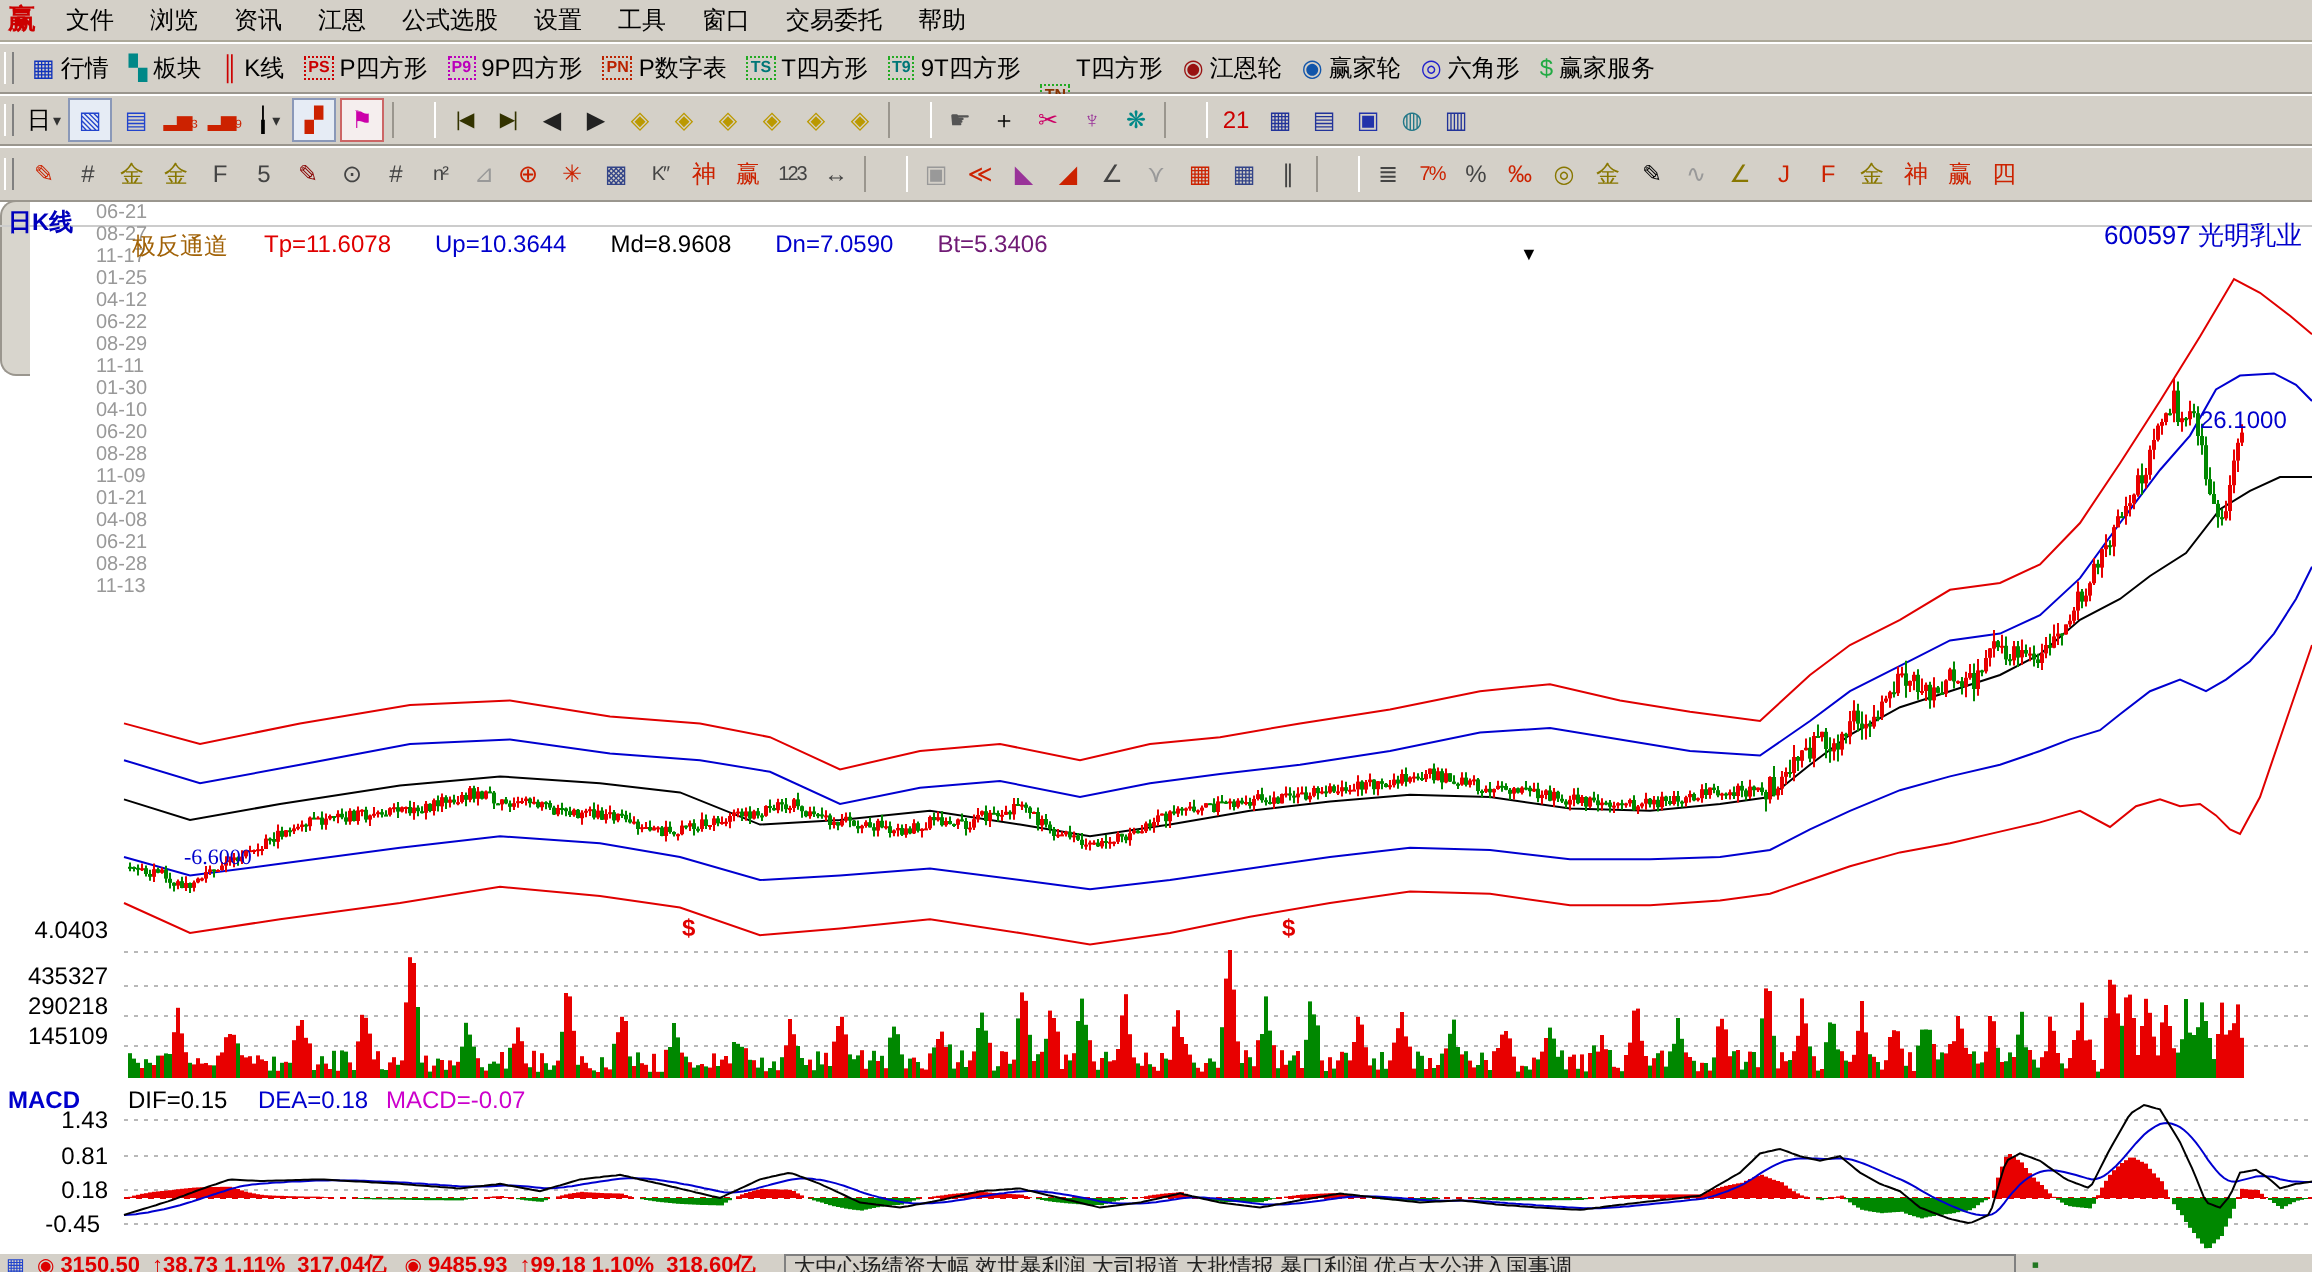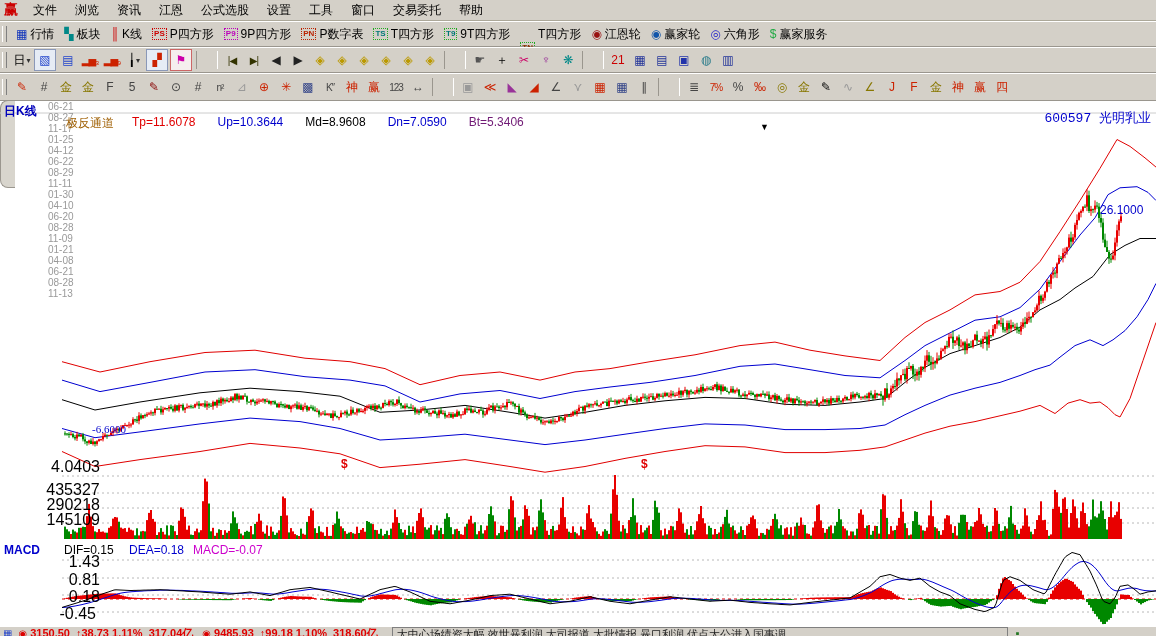--- a/index.html
+++ b/index.html
@@ -30,30 +30,30 @@
   .sep{width:4px;height:18px;border-left:1px solid #9a968e;border-right:1px solid #fff;margin:0 3px;}
   
   #chart-wrap{left:0;top:100px;width:1156px;height:526px;background:#fff;z-index:1;}
   #chart-svg{position:absolute;left:0;top:0;}
   .ov{position:absolute;z-index:3;white-space:nowrap;}
   #klabel{left:4px;top:3px;color:#0000bb;font-weight:bold;font-size:12px;}
   #dates{left:48px;top:1px;width:1082px;display:flex;justify-content:space-between;
     font-size:10px;color:#999;flex-direction:column;}
   #ind-row{left:66px;top:15px;display:flex;gap:18px;font-size:12px;}
   #ind-name{color:#a16207;}
-  #stock-label{right:5px;top:9px;color:#0000cc;font-size:13px;font-family:Liberation Mono, monospace;}
+  #stock-label{right:5px;top:9px;color:#0000cc;font-size:13px;}
   #marker{left:760px;top:22px;font-size:9px;color:#000;}
   #ann-low{left:92px;top:323px;color:#0000cc;font-size:11px;font-family:Liberation Serif, serif;}
   #ann-high{left:1100px;top:103px;color:#0000cc;font-size:12px;}
   .dollar{color:#e00000;font-weight:bold;font-size:12px;}
   #dollar1{left:341px;top:357px;}
   #dollar2{left:641px;top:357px;}
-  .axlbl{color:#000;font-size:16px;text-align:right;width:54px;padding-left:46px;}
+  .axlbl{color:#000;font-size:12px;text-align:right;width:54px;}
   #px-bottom{left:0;top:358px;}
-  .vax0{left:0;top:381px;text-align:center;} .vax1{left:0;top:396px;} .vax2{left:0;top:411px;}
+  .vax0{left:0;top:381px;} .vax1{left:0;top:396px;} .vax2{left:0;top:411px;}
   #macd-row{left:4px;top:443px;display:flex;font-size:12px;}
   #macd-name{color:#0000cc;font-weight:bold;width:60px;}
   #macd-dif{color:#000;width:65px;}
   #macd-dea{color:#0000cc;width:64px;}
   #macd-val{color:#cc00cc;}
   .max0{left:4px;top:453px;} .max1{left:4px;top:471px;} .max2{left:4px;top:488px;} .max3{left:0px;top:505px;}
   .maxl{width:50px;}
   #gray-panel{left:1146px;top:277px;width:14px;height:86px;background:#d8d5cd;
     border:1px solid #9a968e;border-right:none;border-radius:8px 0 0 8px;z-index:2;}
   

